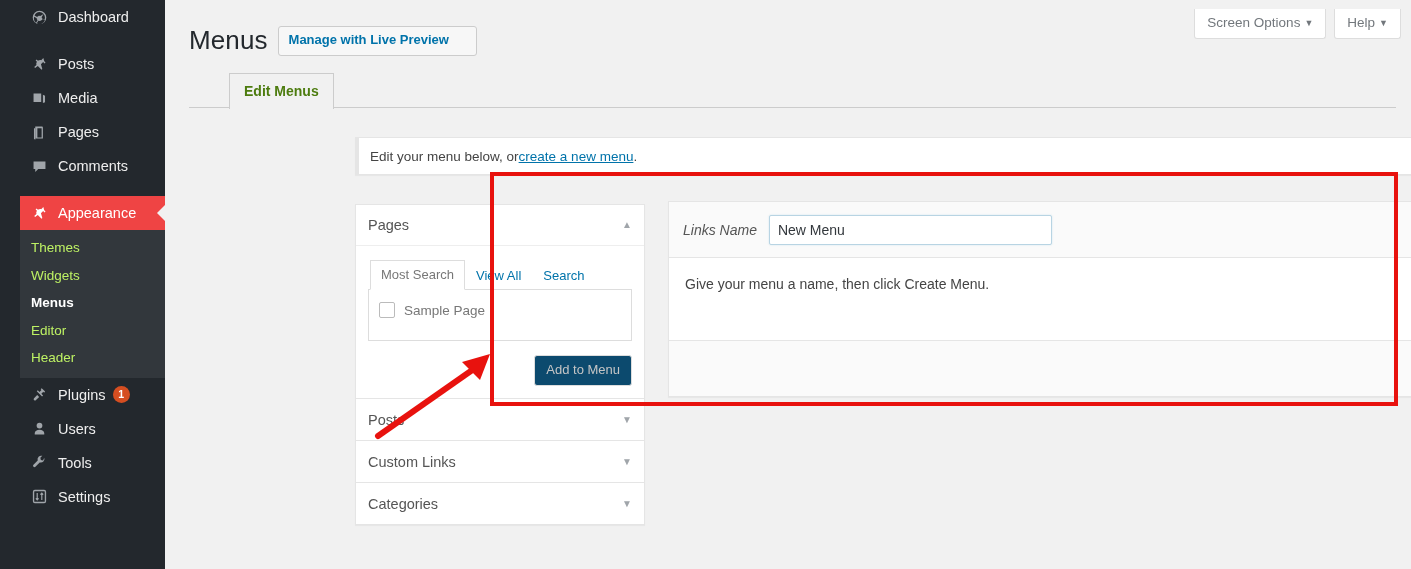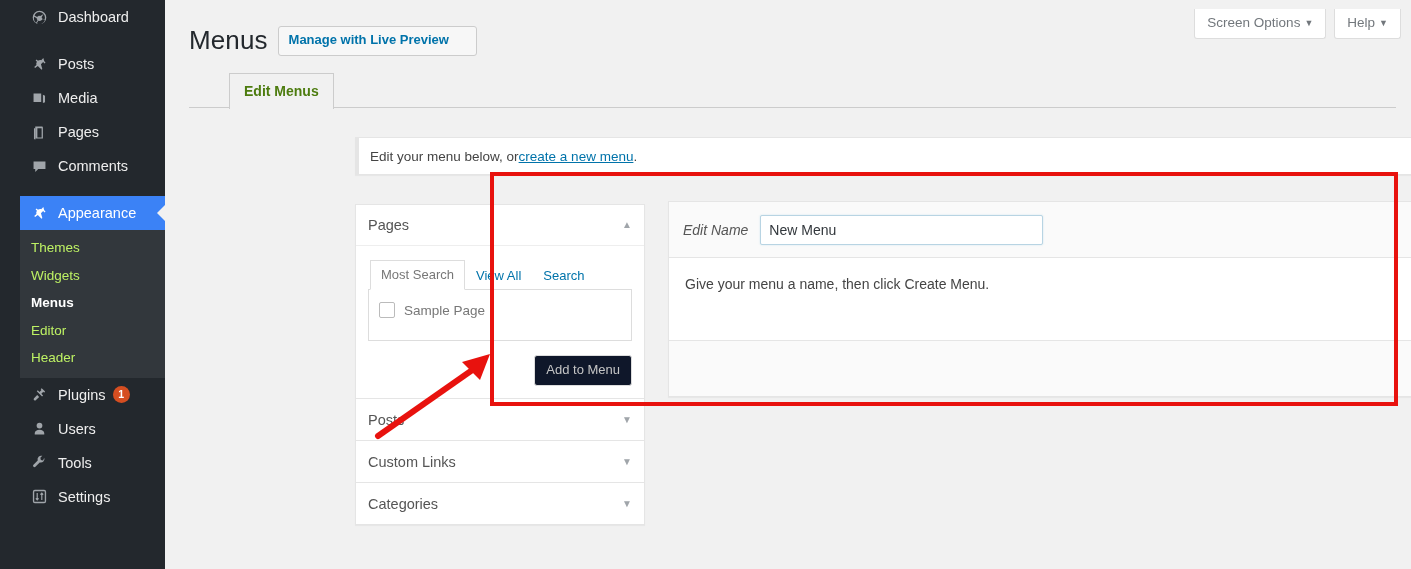--- a/index.html
+++ b/index.html
@@ -33,21 +33,21 @@
   .nav-item .nav-label { color: #eee; white-space: nowrap; }
   .nav-ico {
     width: 20px; height: 20px;
     margin-right: 9px;
     display: inline-flex; align-items: center; justify-content: center;
     color: #a0a5aa;
     flex: 0 0 20px;
   }
   .nav-ico svg { display: block; }
   .nav-item.current {
-    background: #3b82f6;
+    background: #ef4444;
   }
   .nav-item.current .nav-ico { color: #fff; }
   .nav-item.current .nav-label { color: #fff; }
   .nav-item.current::after {
     content: "";
     position: absolute; right: 0; top: 50%;
     margin-top: -8px;
     border-style: solid;
     border-width: 8px 8px 8px 0;
     border-color: transparent #f1f1f1 transparent transparent;
@@ -235,21 +235,21 @@
     border-radius: 2px;
     margin-right: 9px;
     flex: 0 0 16px;
     cursor: pointer;
   }
   .acc-actions {
     display: flex; justify-content: flex-end;
     padding-top: 14px;
   }
   #add-to-menu-btn {
-    background: #0f172a;
+    background: #0c4a6e;
     border: 1px solid #ddd;
     color: #c5c5c5;
     font-size: 13px;
     padding: 5px 11px 6px 11px;
     border-radius: 3px;
     cursor: default;
     line-height: 1.4;
   }
 
   
@@ -500,21 +500,21 @@
       <div class="acc-panel last">
         <div class="acc-head">
           <span>Categories</span>
           <span class="acc-arrow">▼</span>
         </div>
       </div>
     </div>
 
     <div id="menu-panel">
       <div id="menu-name-row">
-        <span id="menu-name-label">Edit Name</span>
+        <span id="menu-name-label">Links Name</span>
         <input id="menu-name-input" type="text" value="New Menu" style="">
         <div style="flex:1"></div>
 
       </div>
       <div id="menu-body">
         <span>Give your menu a name, then click Create Menu.</span>
       </div>
       <div id="menu-footer">
         
       </div>

